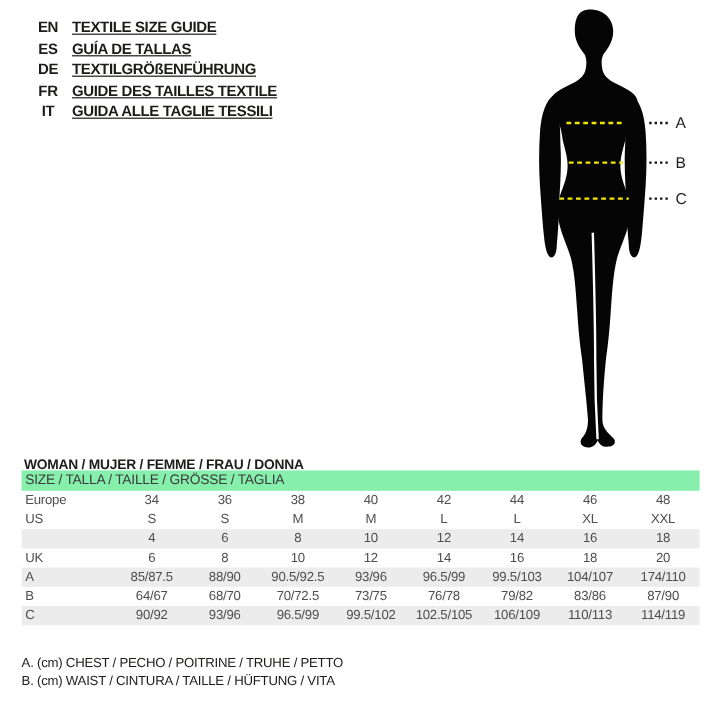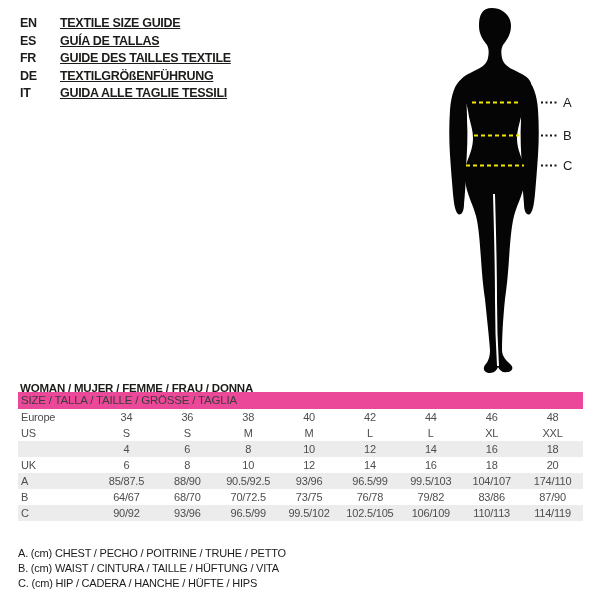--- a/index.html
+++ b/index.html
@@ -3,33 +3,33 @@
 <meta charset="utf-8">
 <style>
   html,body{margin:0;padding:0;background:#ffffff;}
   .canvas{
     position:relative;width:600px;height:600px;background:#ffffff;overflow:hidden;
     font-family:"Liberation Sans","DejaVu Sans",sans-serif;
   }
   
   .lang-block{position:absolute;left:20px;top:15px;}
   .lang-row{display:flex;height:17.6px;line-height:17.6px;
-    font-size:12.5px;font-weight:bold;color:#1c1c1a;letter-spacing:-0.3px;}
+    font-size:12.5px;font-weight:bold;color:#1c1c1a;letter-spacing:-0.3px;text-align:center;}
   .lang-code{width:40px;}
   .lang-label{white-space:nowrap;text-decoration:underline;}
   
   .figure-wrap{position:absolute;left:430px;top:0;width:170px;height:392px;}
   .figure-wrap svg{display:block;}
   
   .section-title{position:absolute;left:20px;top:382px;font-size:11.5px;
     font-weight:bold;color:#1c1c1a;letter-spacing:-0.2px;white-space:nowrap;}
   
   .size-table{position:absolute;left:18px;top:392px;width:565px;
     font-size:11px;color:#4e4e4e;letter-spacing:-0.2px;}
-  .t-header{height:17px;line-height:17px;background:#ec4899;
+  .t-header{height:17px;line-height:17px;background:#86efac;
     padding-left:3px;color:#3c3c3c;font-size:11.5px;}
   .t-row{display:grid;grid-template-columns:78px repeat(8,1fr);
     height:16px;line-height:16px;}
   .t-row.alt{background:#ececec;}
   .t-cell{text-align:center;white-space:nowrap;}
   .t-cell.lbl{text-align:left;padding-left:3px;}
   
   .legend{position:absolute;left:18px;top:546px;font-size:11px;
     font-weight:normal;color:#1c1c1a;letter-spacing:-0.2px;}
   .legend-line{height:15px;line-height:15px;white-space:nowrap;}
@@ -42,26 +42,26 @@
   <div class="lang-block">
     <div class="lang-row">
       <span class="lang-code">EN</span>
       <span class="lang-label">TEXTILE SIZE GUIDE</span>
     </div>
     <div class="lang-row">
       <span class="lang-code">ES</span>
       <span class="lang-label">GUÍA DE TALLAS</span>
     </div>
     <div class="lang-row">
+      <span class="lang-code">DE</span>
+      <span class="lang-label">TEXTILGRÖßENFÜHRUNG</span>
+    </div>
+    <div class="lang-row">
       <span class="lang-code">FR</span>
       <span class="lang-label">GUIDE DES TAILLES TEXTILE</span>
-    </div>
-    <div class="lang-row">
-      <span class="lang-code">DE</span>
-      <span class="lang-label">TEXTILGRÖßENFÜHRUNG</span>
     </div>
     <div class="lang-row">
       <span class="lang-code">IT</span>
       <span class="lang-label">GUIDA ALLE TAGLIE TESSILI</span>
     </div>
   </div>
 
   <div class="figure-wrap">
     <svg width="170" height="392" viewBox="430 0 170 392">
 
@@ -226,16 +226,15 @@
       <div class="t-cell">102.5/105</div>
       <div class="t-cell">106/109</div>
       <div class="t-cell">110/113</div>
       <div class="t-cell">114/119</div>
     </div>
   </div>
 
   <div class="legend">
     <div class="legend-line">A. (cm) CHEST / PECHO / POITRINE / TRUHE / PETTO</div>
     <div class="legend-line">B. (cm) WAIST / CINTURA / TAILLE / HÜFTUNG / VITA</div>
-    <div class="legend-line">C. (cm) HIP / CADERA / HANCHE / HÜFTE / HIPS</div>
   </div>
 
 </div>
 
 </body></html>

